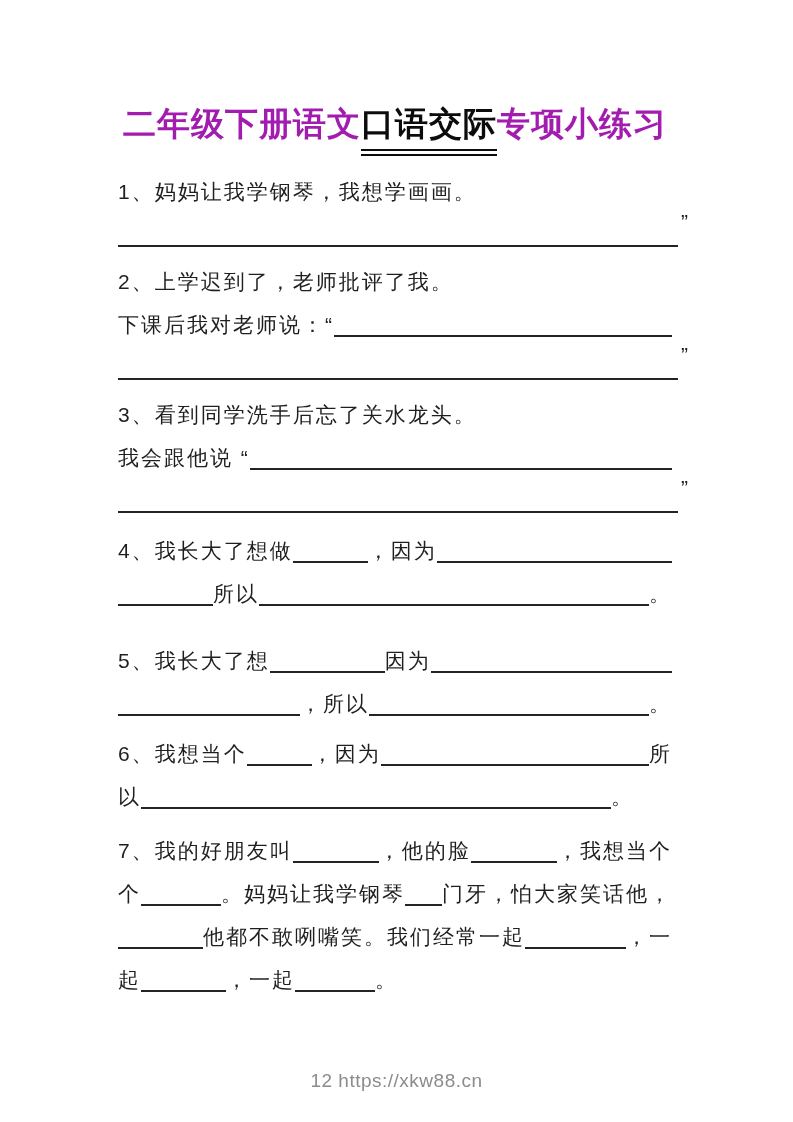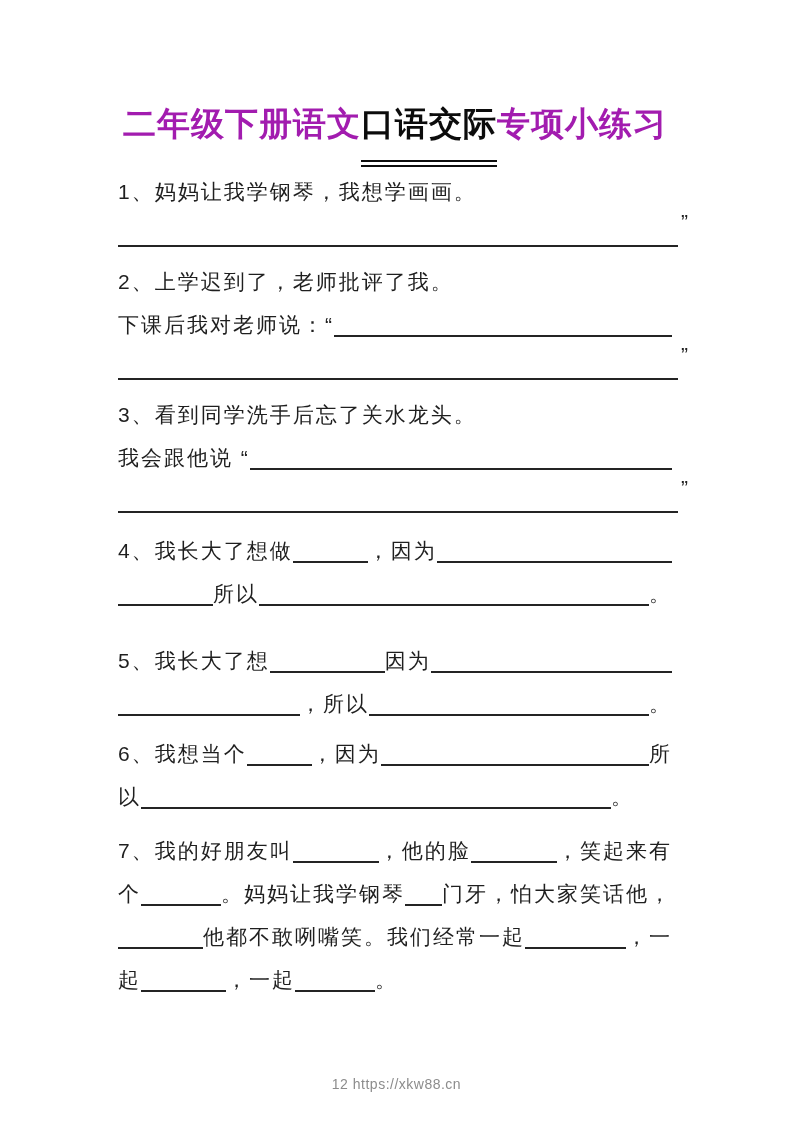--- a/index.html
+++ b/index.html
@@ -10,21 +10,21 @@
   }
   .content { padding: 102px 121px 0 118px; }
 
   
   .title {
     text-align: center; white-space: nowrap;
     font-size: 33px; font-weight: 900; letter-spacing: 1px;
     margin: 0 -30px 14px -30px; line-height: 1.35;
   }
   .title .red { color: #a21caf; }
-  .title .blk { color: #0c0c0c; border-bottom: 7px double #0c0c0c; padding-bottom: 18px; }
+  .title .blk { color: #0c0c0c; border-bottom: 7px double #0c0c0c; padding-bottom: 7px; }
 
   
   .section { margin: 0; }
   .sec-mb4  { margin-bottom: 4px; }
   .sec-mb7  { margin-bottom: 7px; }
   .sec-mb9  { margin-bottom: 24px; }
   .sec-mb11 { margin-bottom: 11px; }
   .line {
     display: flex; align-items: flex-end; height: 43px;
     font-size: 21px; font-weight: 500; letter-spacing: 2px;
@@ -39,21 +39,21 @@
   .bw95  { width: 95px; }  .bw115 { width: 115px; }
   .bw182 { width: 182px; } .bw470 { width: 470px; }
   .tail-quote {
     white-space: nowrap; line-height: 1;
     margin: 0 -18px 13px 3px; flex: 0 0 auto;
   }
 
   
   .footer {
     position: absolute; left: 0; bottom: 30px; width: 100%;
-    text-align: center; color: #8c8c8c; font-size: 14px; letter-spacing: 0.5px;
+    text-align: center; color: #8c8c8c; font-size: 19px; letter-spacing: 0.5px;
   }
 </style>
 </head>
 <body>
 
 <div class="content">
 
   <div class="title"><span class="red">二年级下册语文</span><span class="blk">口语交际</span><span class="red">专项小练习</span></div>
 
   <div class="section sec-mb4">
@@ -138,21 +138,21 @@
       <span class="txt">。</span>
     </div>
   </div>
 
   <div class="section">
     <div class="line">
       <span class="txt">7、我的好朋友叫</span>
       <div class="blank bw85g"></div>
       <span class="txt">，他的脸</span>
       <div class="blank bw85g"></div>
-      <span class="txt">，笑起来有</span>
+      <span class="txt">，我想当个</span>
     </div>
     <div class="line">
       <span class="txt">个</span>
       <div class="blank bw85g"></div>
       <span class="txt">。妈妈让我学钢琴</span>
       <div class="blank bw45"></div>
       <span class="txt">门牙，怕大家笑话他，</span>
     </div>
     <div class="line">
       <div class="blank bw85"></div>

